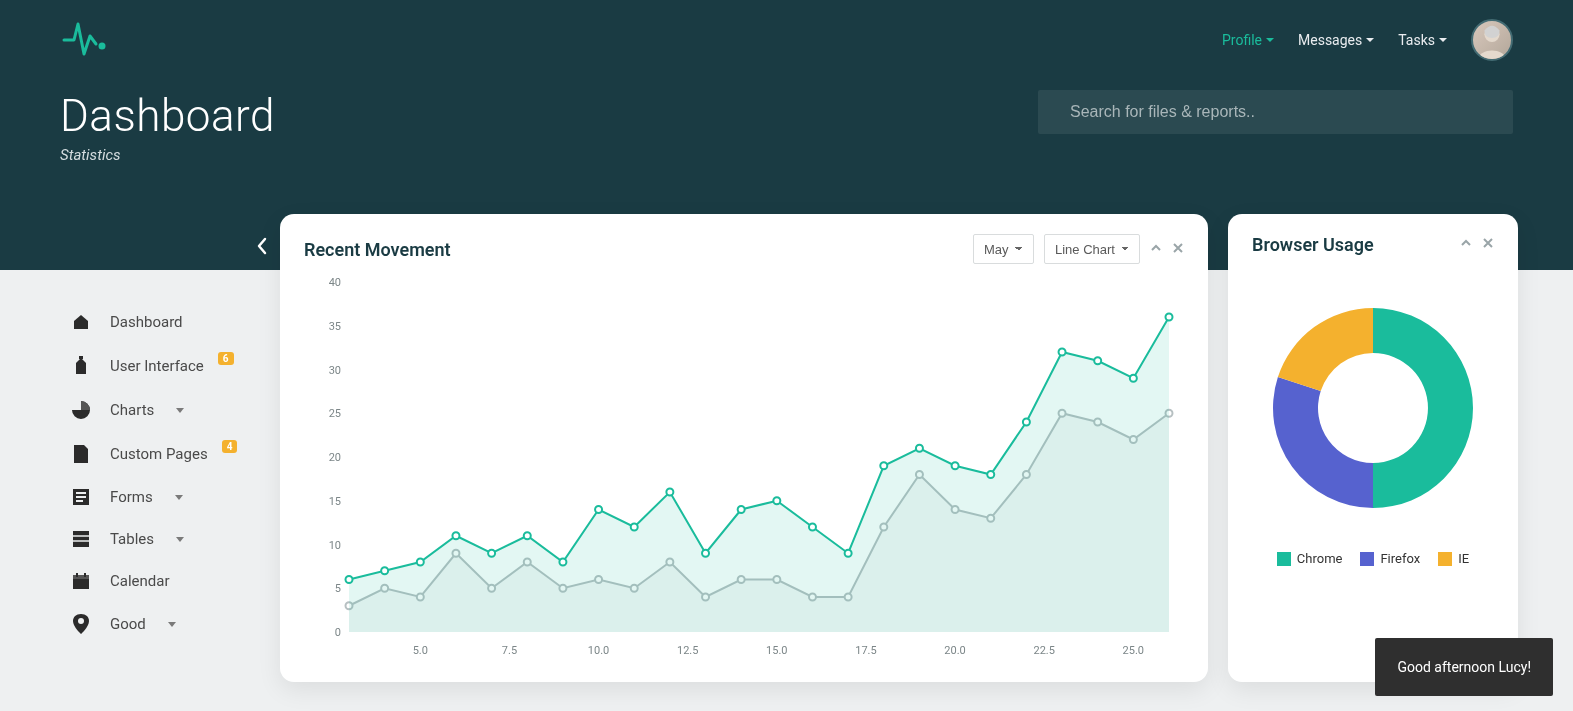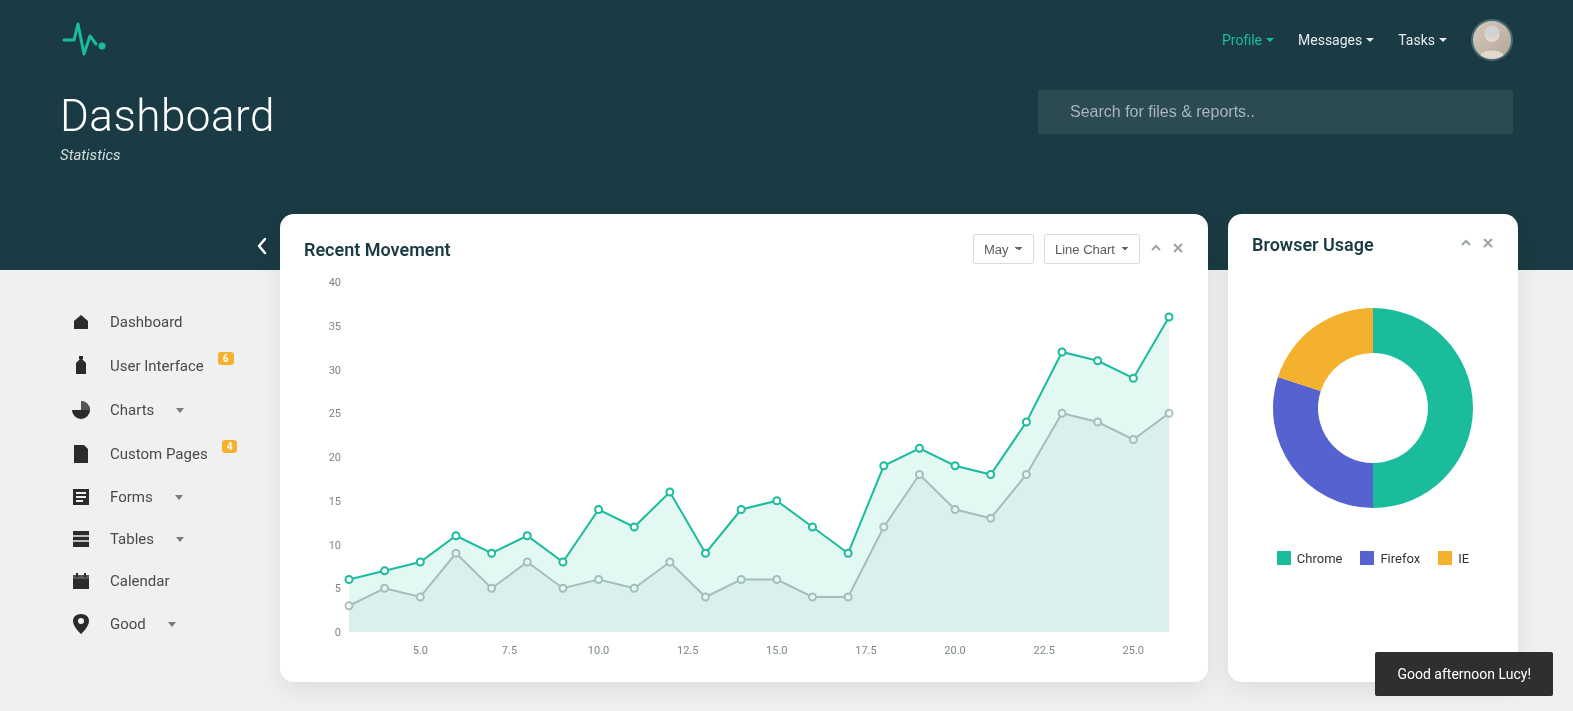--- a/index.html
+++ b/index.html
@@ -45,25 +45,25 @@
   .card.side { width:290px; }
 
   
   .linechart { width:100%; height:390px; }
   .series-line { fill:none; stroke-width:2; }
   .pt { stroke-width:2; fill:#fff; }
 
   
   .donut-wrap { display:flex; flex-direction:column; align-items:center; padding-top:40px; }
   .legend-row { display:flex; gap:18px; margin-top:38px; font-size:13px; color:#333; }
-  .legend-row span { display:inline-flex; gap:6px; }
+  .legend-row span { display:inline-flex; align-items:center; gap:6px; }
   .sw { width:14px; height:14px; display:inline-block; }
 
   
-  .toast { position:absolute; right:20px; bottom:15px; background:#2f2f2f; color:#fff; padding:14px 22px; font-size:14px; border-radius:2px; }
+  .toast { position:absolute; right:20px; bottom:15px; background:#2f2f2f; color:#fff; padding:21px 22px; font-size:14px; border-radius:2px; }
 </style>
 </head>
 <body>
 
 <div class="topband">
   <div class="topbar">
     <div class="logo">
       <svg width="54" height="40" viewBox="0 0 54 40">
         <path d="M4 22 L14 22 L18 6 L24 36 L30 18 L36 26" fill="none" stroke="#1abc9c" stroke-width="3" stroke-linecap="round" stroke-linejoin="round"></path>
         <circle cx="42" cy="28" r="3.5" fill="#1abc9c"></circle>

